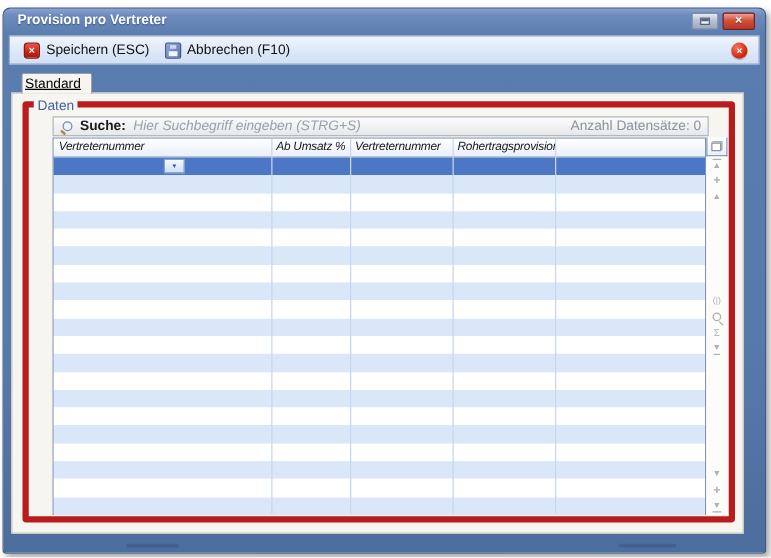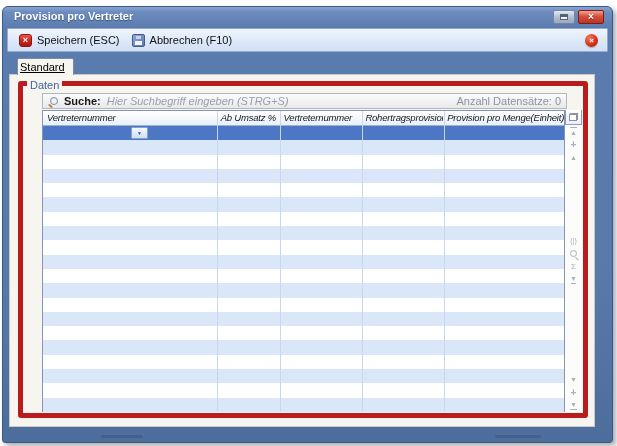--- a/index.html
+++ b/index.html
@@ -162,21 +162,20 @@
           </span>
         </div>
 
         <div class="tablewrap">
           <div class="grid">
             <div class="ghead" id="ghead">
                 <div class="hcell col0">Vertreternummer</div>
                 <div class="hcell col1">Ab Umsatz %</div>
                 <div class="hcell col2">Vertreternummer</div>
                 <div class="hcell col3">Rohertragsprovision</div>
-                <div class="hcell col4">Provision pro Menge(Einheit)</div>
               </div>
             <div class="gbody" id="gbody">
                 <div class="grow sel">
                   <span class="combo">▼</span>
                 </div>
                 <div class="grow alt"></div>
                 <div class="grow"></div>
                 <div class="grow alt"></div>
                 <div class="grow"></div>
                 <div class="grow alt"></div>

